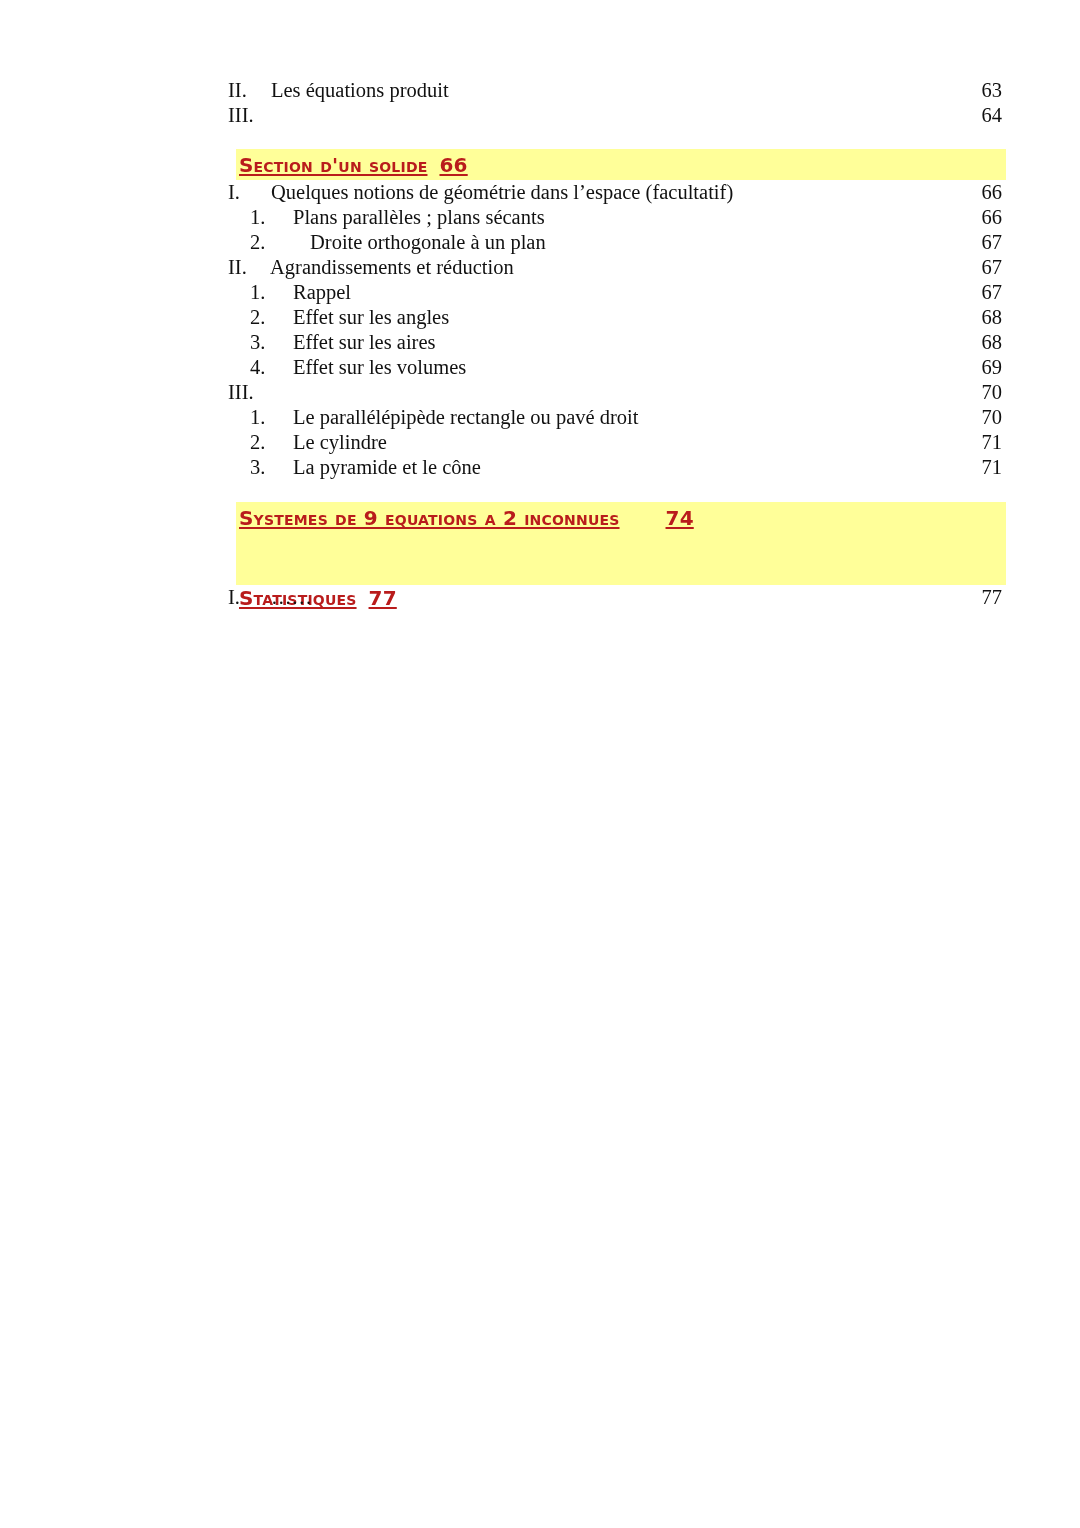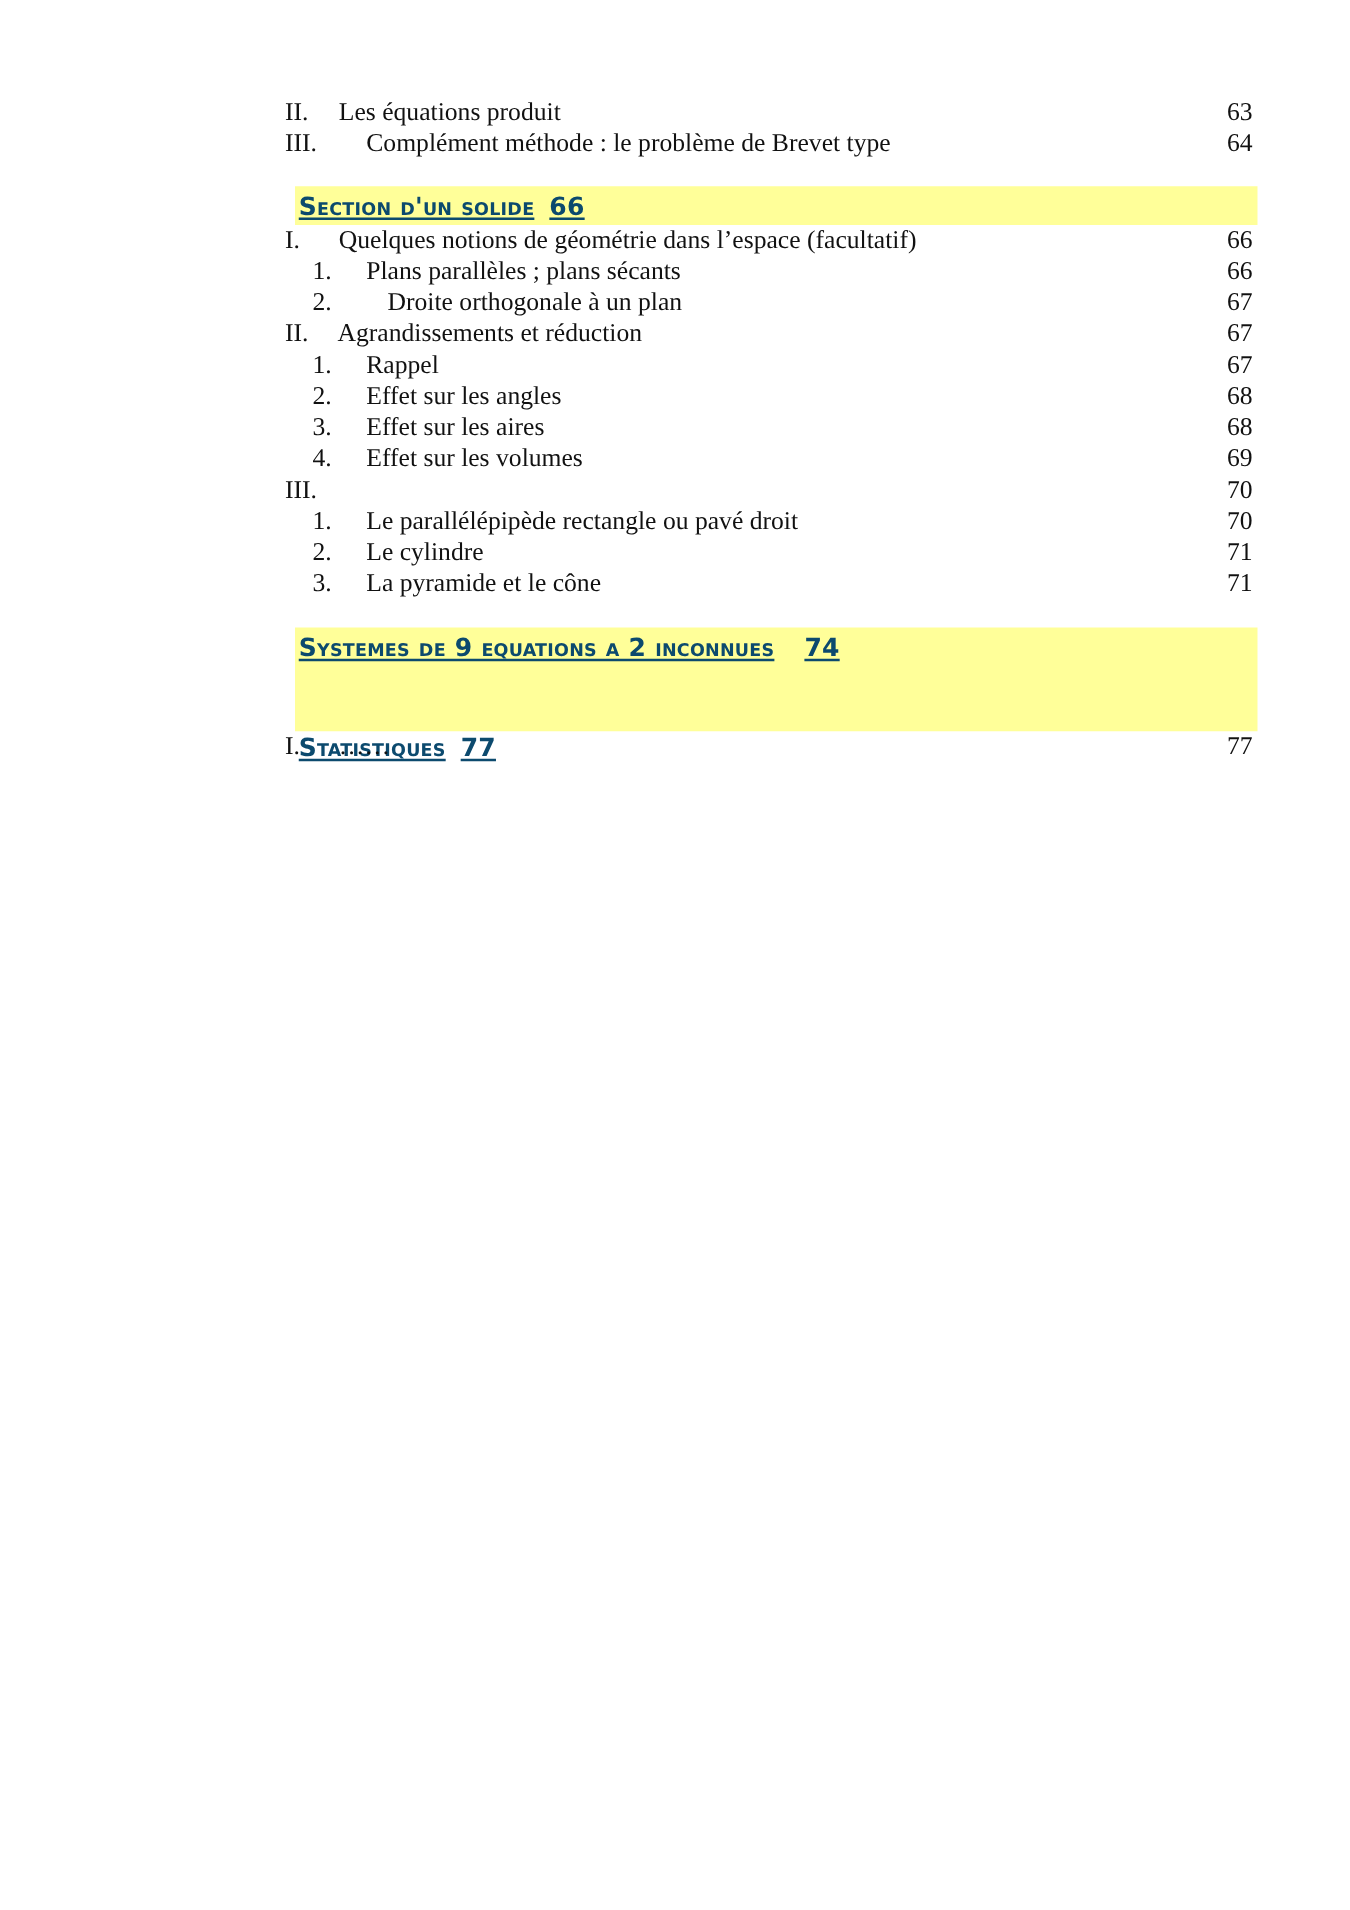--- a/index.html
+++ b/index.html
@@ -5,38 +5,37 @@
     html, body { margin: 0; padding: 0; background: #ffffff; }
     body { width: 1080px; height: 1528px; position: relative; overflow: hidden;
       font-family: "Liberation Serif", "DejaVu Serif", serif; color: #111; }
     .toc { position: absolute; left: 0; top: 0; width: 1080px; }
     .row { position: absolute; left: 0; width: 1080px; height: 25px; font-size: 20.5px; line-height: 25px; }
     .num { position: absolute; white-space: nowrap; }
     .text { position: absolute; white-space: nowrap; }
     .page { position: absolute; right: 78px; text-align: right; white-space: nowrap; }
     .band { position: absolute; left: 236px; width: 770px; background: #ffff99; }
     .heading { position: absolute; left: 239px; white-space: nowrap;
-      font-family: "DejaVu Sans", sans-serif; font-weight: bold; color: #0c4a6e;
+      font-family: "DejaVu Sans", sans-serif; font-weight: bold; color: #b91c1c;
       text-decoration: underline; text-decoration-thickness: 2px; text-underline-offset: 2px;
       font-variant: small-caps; font-size: 20px; letter-spacing: 0.2px; }
     .heading .pg { margin-left: 12px; }
   </style>
 </head>
 <body>
 
 <div class="toc">
 
   <div class="row" style="top:78px">
     <span class="num" style="left:228px">II.</span>
     <span class="text" style="left:271px">Les équations produit</span>
     <span class="page">63</span>
   </div>
   <div class="row" style="top:103px">
     <span class="num" style="left:228px">III.</span>
-    <span class="text" style="left:293px">Complément méthode : le problème de Brevet type</span>
     <span class="page">64</span>
   </div>
 
   <div class="band" style="top:149px;height:31px"></div>
   <div class="heading" style="top:153px">
     <span>Section d'un solide</span><span class="pg">66</span>
   </div>
 
   <div class="row" style="top:180px">
     <span class="num" style="left:228px">I.</span>
@@ -94,21 +93,21 @@
   </div>
   <div class="row" style="top:455px">
     <span class="num" style="left:250px">3.</span>
     <span class="text" style="left:293px">La pyramide et le cône</span>
     <span class="page">71</span>
   </div>
 
   <div class="band" style="top:502px;height:83px"></div>
 
   <div class="heading" style="top:506px">
-    <span>Systemes de 9 equations a 2 inconnues</span><span class="pg" style="margin-left:24px">74</span>
+    <span>Systemes de 9 equations a 2 inconnues</span><span class="pg" style="margin-left:46px">74</span>
   </div>
 
   <div class="heading" style="top:586px">
     <span>Statistiques</span><span class="pg">77</span>
   </div>
 
   <div class="row" style="top:585px">
     <span class="num" style="left:228px">I.</span>
     <span class="text" style="left:271px">……</span>
     <span class="page">77</span>

